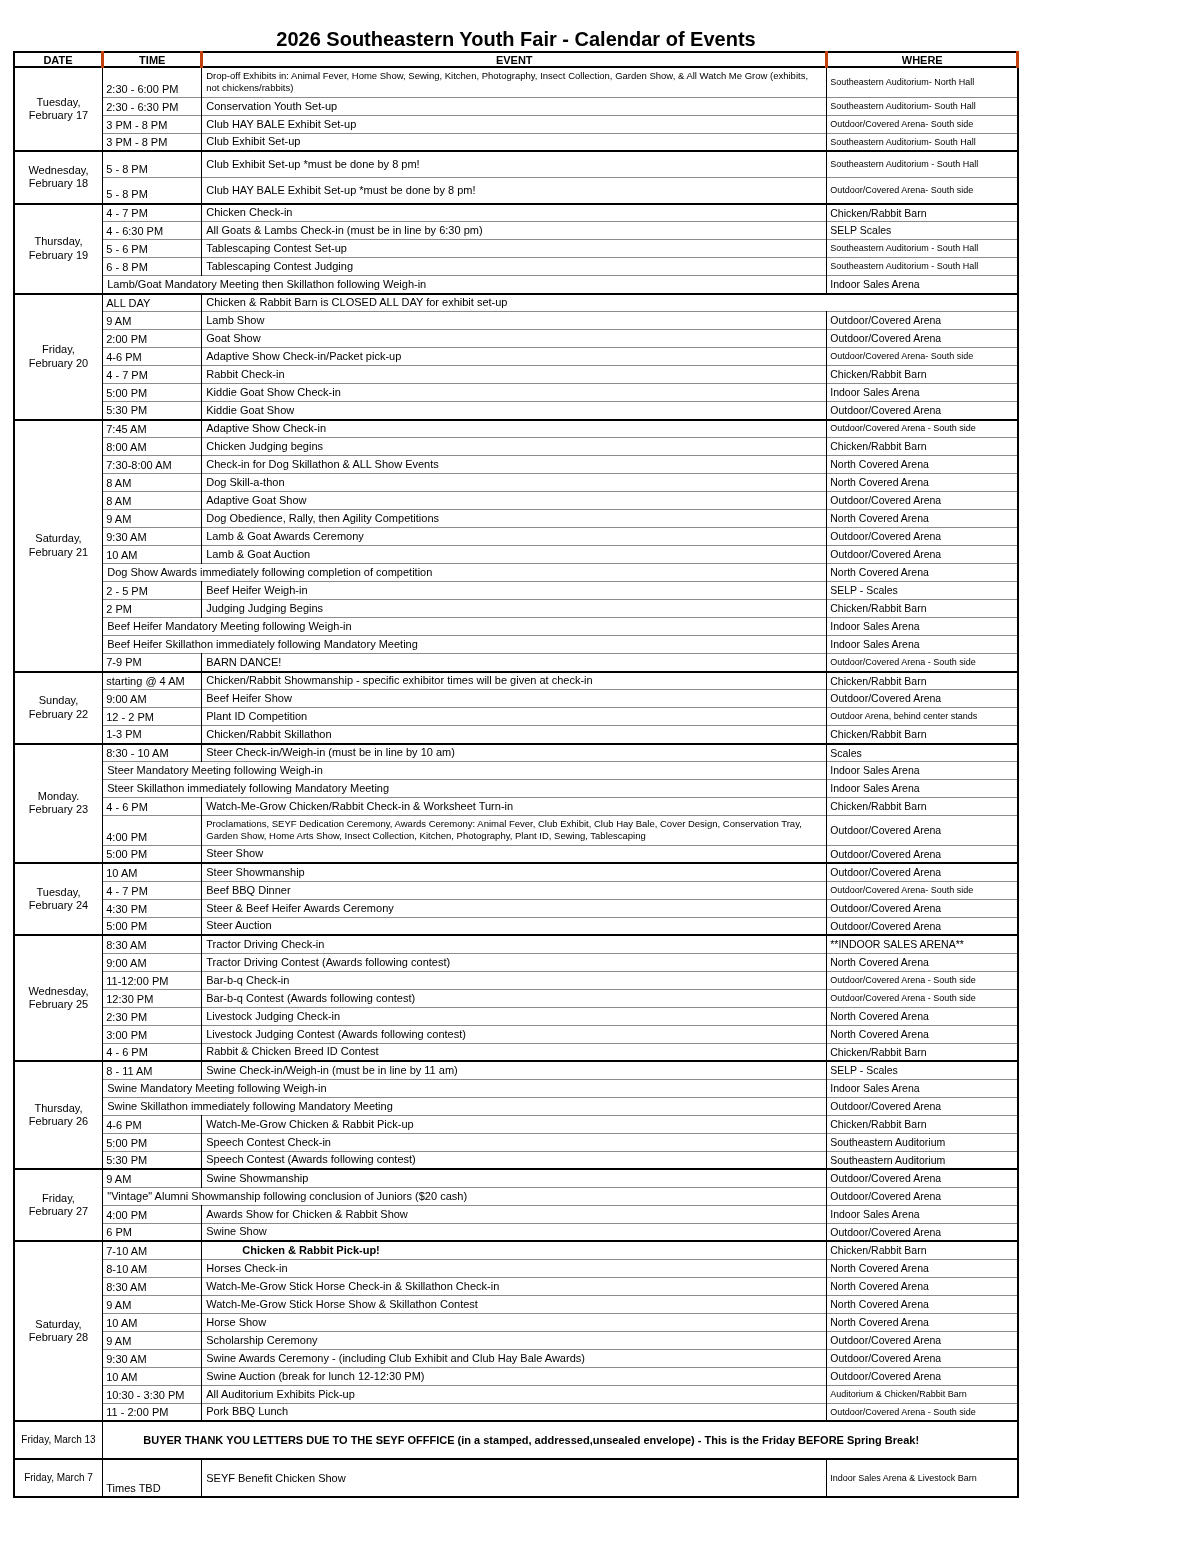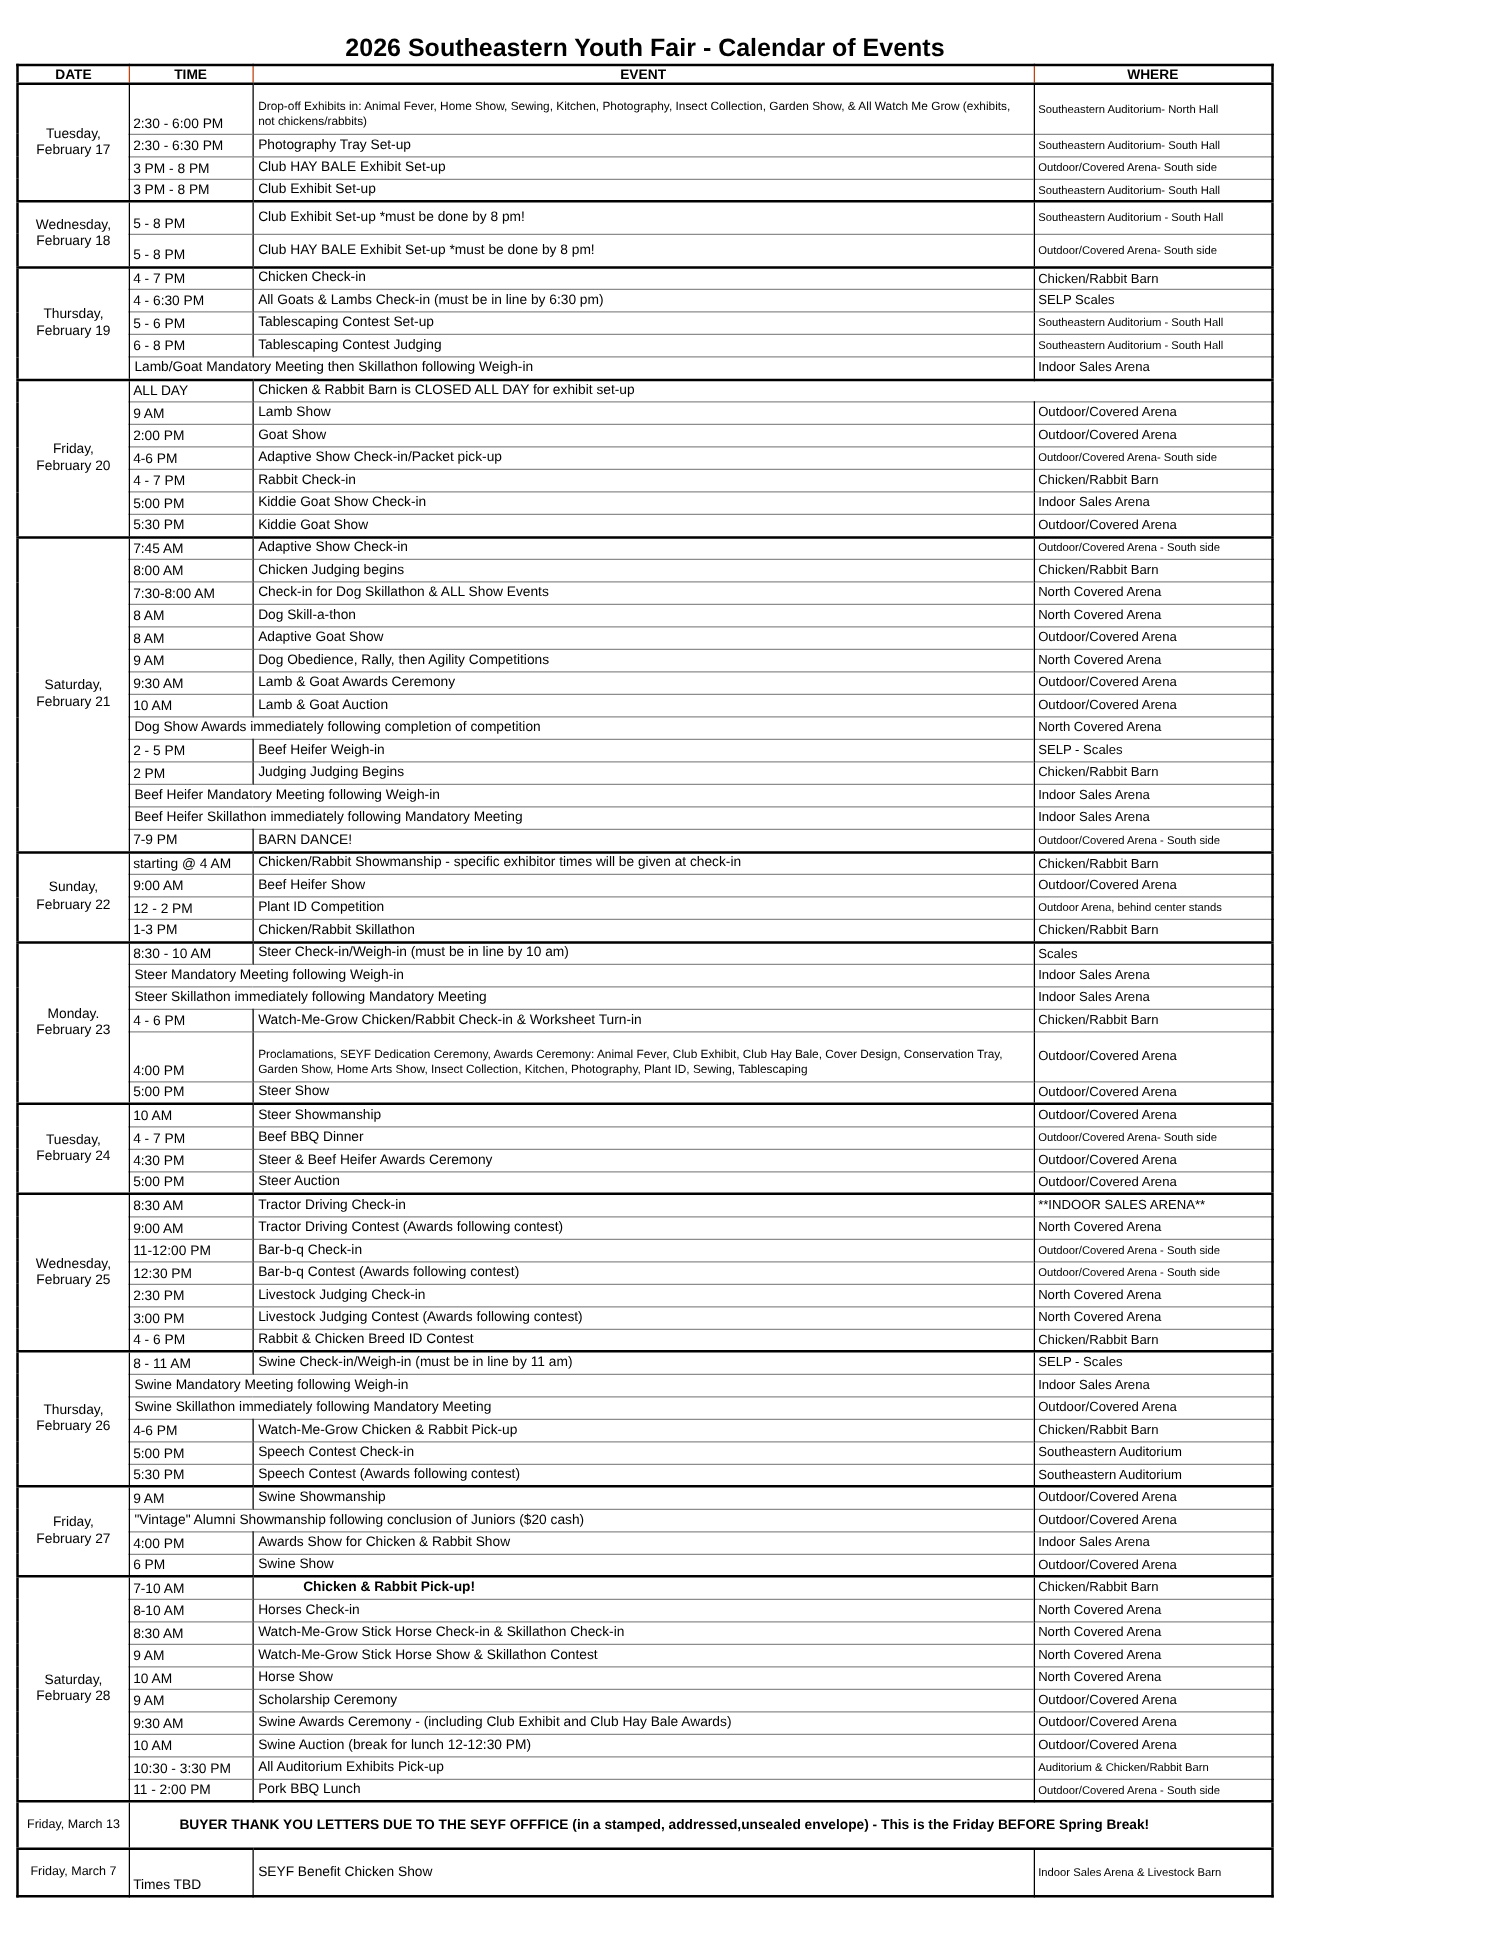--- a/index.html
+++ b/index.html
@@ -33,21 +33,21 @@
   col.c-time  { width: 99px; }
   col.c-event { width: 625px; }
   col.c-where { width: 191px; }
   th {
     font-size: 11px;
     font-weight: bold;
     text-align: center;
     height: 15px;
     padding: 0 2px;
     border-left: 1px solid #000;
-    border-right: 1px solid #c2410c;
+    border-right: 3px solid #c2410c;
     border-bottom: 2px solid #000;
   }
   td {
     font-size: 11px;
     height: 18px;
     padding: 1px 3px;
     vertical-align: middle;
     border-left: 1px solid #000;
     border-right: 1px solid #000;
     border-top: 1px solid #8c8c8c;
@@ -57,21 +57,21 @@
   tr.group-start td { border-top: 2px solid #000; }
   td.date-cell {
     text-align: center;
     vertical-align: middle;
     font-size: 11px;
     padding: 12px 1px;
   }
   td.date-cell.date-small { font-size: 10px; }
   td.time-cell { vertical-align: bottom; white-space: nowrap; }
   td.event-cell { padding-left: 4px; }
-  td.event-cell.small-event { font-size: 9.5px; line-height: 1.3; padding-top: 12px; padding-bottom: 2px; }
+  td.event-cell.small-event { font-size: 9.5px; line-height: 1.3; padding-top: 2px; padding-bottom: 2px; }
   td.event-cell.bold { font-weight: bold; padding-left: 40px; }
   td.where-cell { font-size: 10.5px; white-space: nowrap; }
   td.where-cell.small-where { font-size: 9px; }
   .footer-note {
     margin-top: 5px;
     text-align: center;
     font-size: 10.5px;
     font-weight: bold;
     color: #FF0000;
     white-space: pre;
@@ -103,21 +103,21 @@
           <td class="date-cell" rowspan="4">
             <div>Tuesday,</div>
             <div>February 17</div>
           </td>
           <td class="time-cell">2:30 - 6:00 PM</td>
           <td class="event-cell small-event">Drop-off Exhibits in: Animal Fever, Home Show, Sewing, Kitchen, Photography, Insect Collection, Garden Show, &amp; All Watch Me Grow (exhibits, not chickens/rabbits)</td>
           <td class="where-cell small-where">Southeastern Auditorium- North Hall</td>
         </tr>
         <tr>
           <td class="time-cell">2:30 - 6:30 PM</td>
-          <td class="event-cell">Photography Tray Set-up</td>
+          <td class="event-cell">Conservation Youth Set-up</td>
           <td class="where-cell small-where">Southeastern Auditorium- South Hall</td>
         </tr>
         <tr>
           <td class="time-cell">3 PM - 8 PM</td>
           <td class="event-cell">Club HAY BALE Exhibit Set-up</td>
           <td class="where-cell small-where">Outdoor/Covered Arena- South side</td>
         </tr>
         <tr>
           <td class="time-cell">3 PM - 8 PM</td>
           <td class="event-cell">Club Exhibit Set-up</td>

